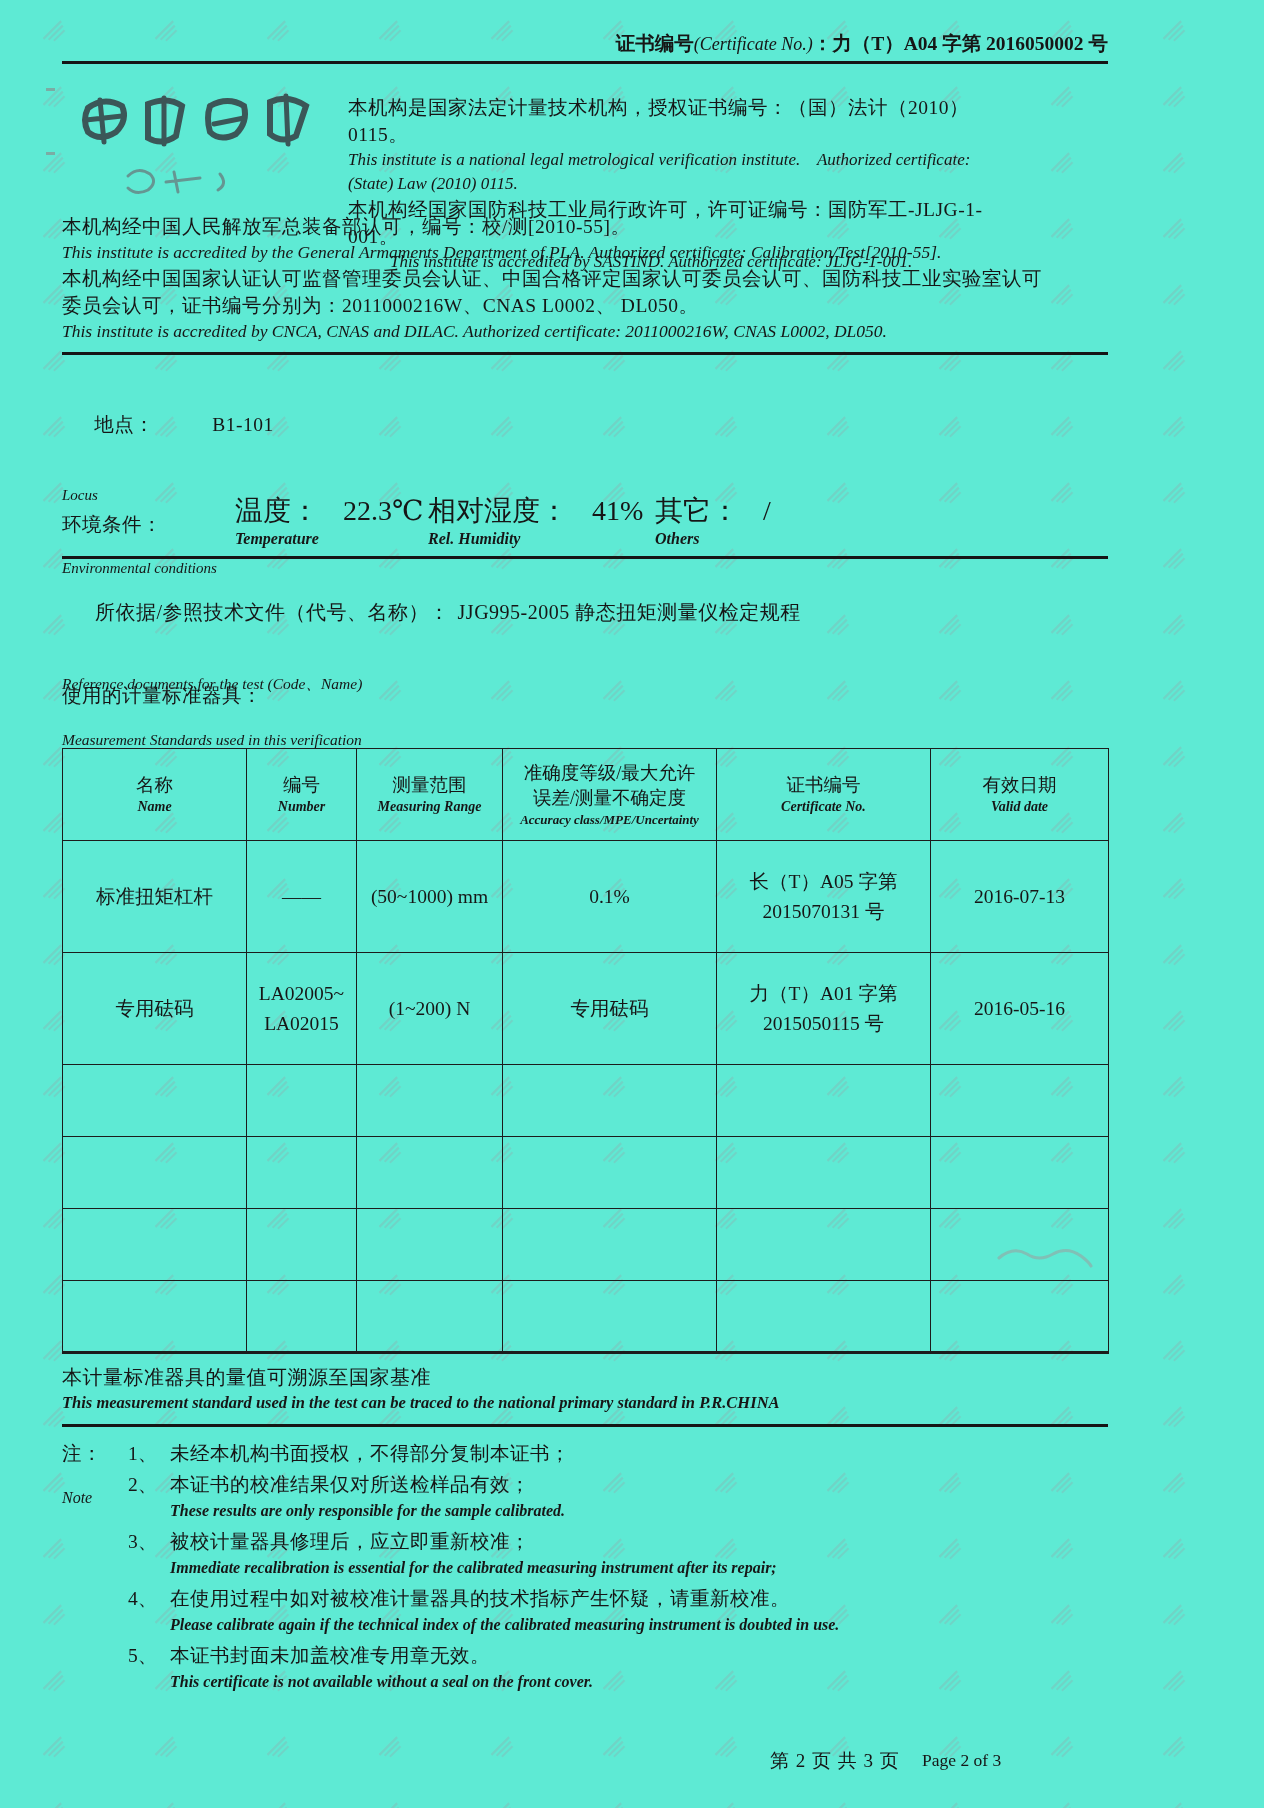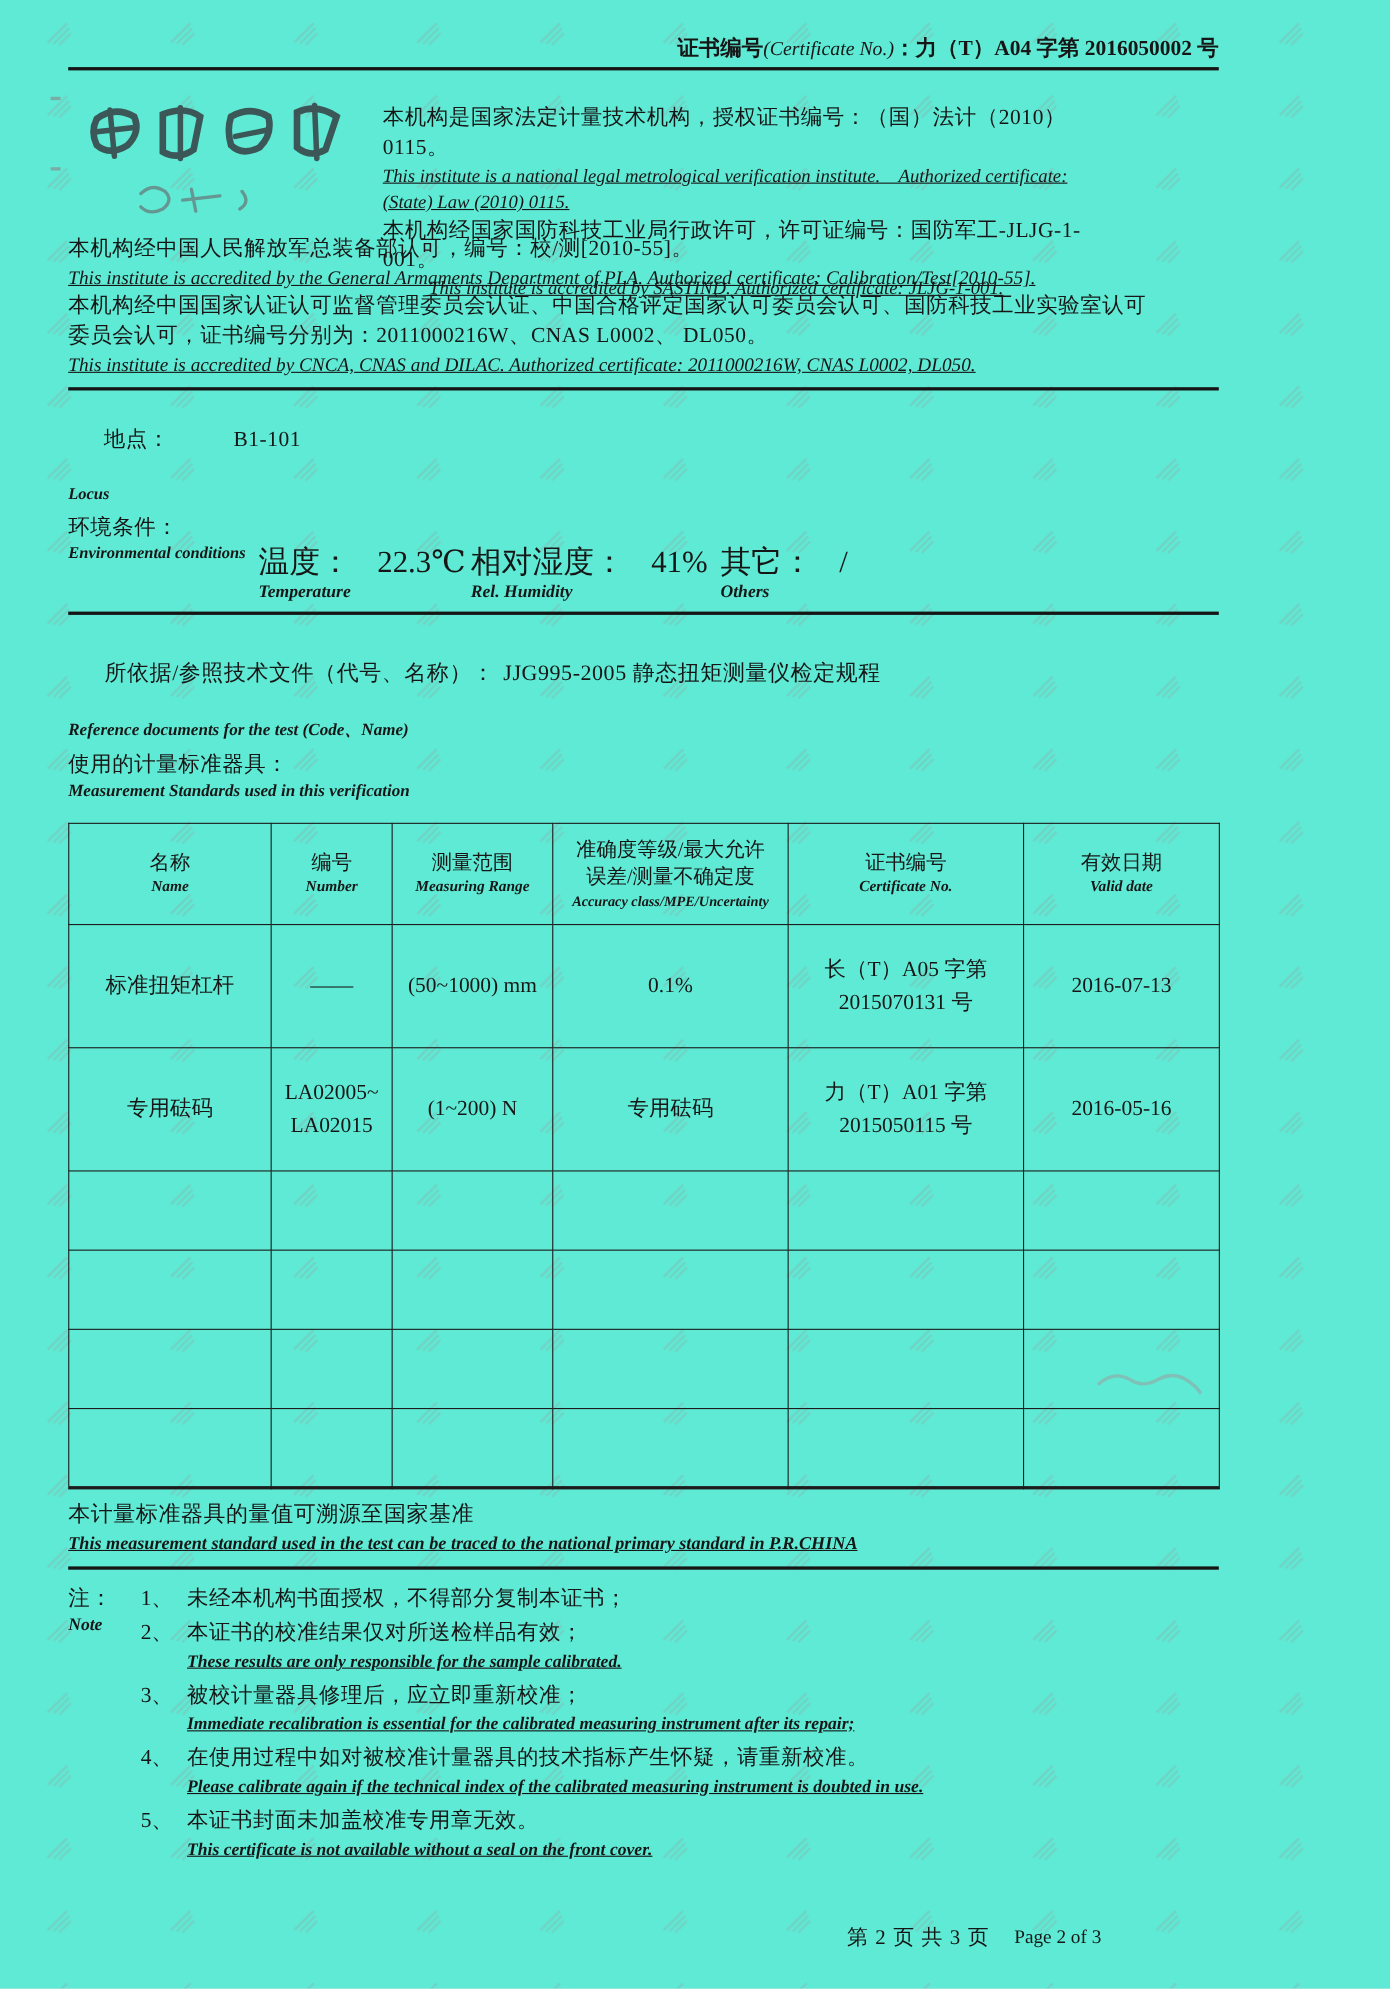--- a/index.html
+++ b/index.html
@@ -5,32 +5,32 @@
   html,body { margin:0; padding:0; background:#e8e8e8; }
   .page {
     position:relative; width:1264px; height:1808px; margin:0 auto;
     background:#5eead4; overflow:hidden; color:#161616;
     font-family:"Liberation Serif","DejaVu Serif",serif;
   }
   .wm { position:absolute; inset:0; width:100%; height:100%; pointer-events:none; }
   .abs { position:absolute; }
   .rule { position:absolute; left:62px; width:1046px; height:3px; background:#151515; }
   .cn { font-size:19.5px; line-height:27px; letter-spacing:0.5px; white-space:pre-wrap; }
-  .en { font-size:17px; line-height:24px; font-style:italic; white-space:pre-wrap;text-decoration:underline; }
+  .en { font-size:17px; line-height:24px; font-style:italic; white-space:pre-wrap; }
   .cert-no { top:30px; left:0; right:156px; text-align:right; font-size:19.5px; font-weight:600; }
   .cert-no .en-part { font-style:italic; font-weight:500; font-size:18px; }
   .rule-top { top:61px; }
   .seal { left:70px; top:90px; }
   .acc-indent { left:348px; top:94px; width:672px; }
   .acc-indent .shift { margin-left:42px; }
   .acc-full { left:62px; top:213px; width:1046px; }
   .acc-full .en { font-size:17.5px; line-height:25px; }
   .rule-2 { top:352px; }
-  .loc-block { left:62px; top:359px; }
-  .small-en { font-size:15px; line-height:21px; font-style:italic; font-weight:bold; }
+  .loc-block { left:62px; top:384px; }
+  .small-en { font-size:15px; line-height:21px; font-style:italic; font-weight:normal;margin-top:20px; }
   .val-gap { margin-left:58px; }
   .env-grp { position:absolute; top:492px; }
   .env-grp .v { margin-left:24px; }
   .g-temp { left:235px; } .g-hum { left:428px; } .g-oth { left:655px; }
   .env-grp .l1 { font-size:28px; }
   .env-grp .l2 { font-size:16px; font-style:italic; font-weight:bold; }
   .rule-3 { top:556px; }
   .ref-block { left:62px; top:572px; }
   .ref-block .v { margin-left:20px; }
   .std-title { left:62px; top:682px; }

